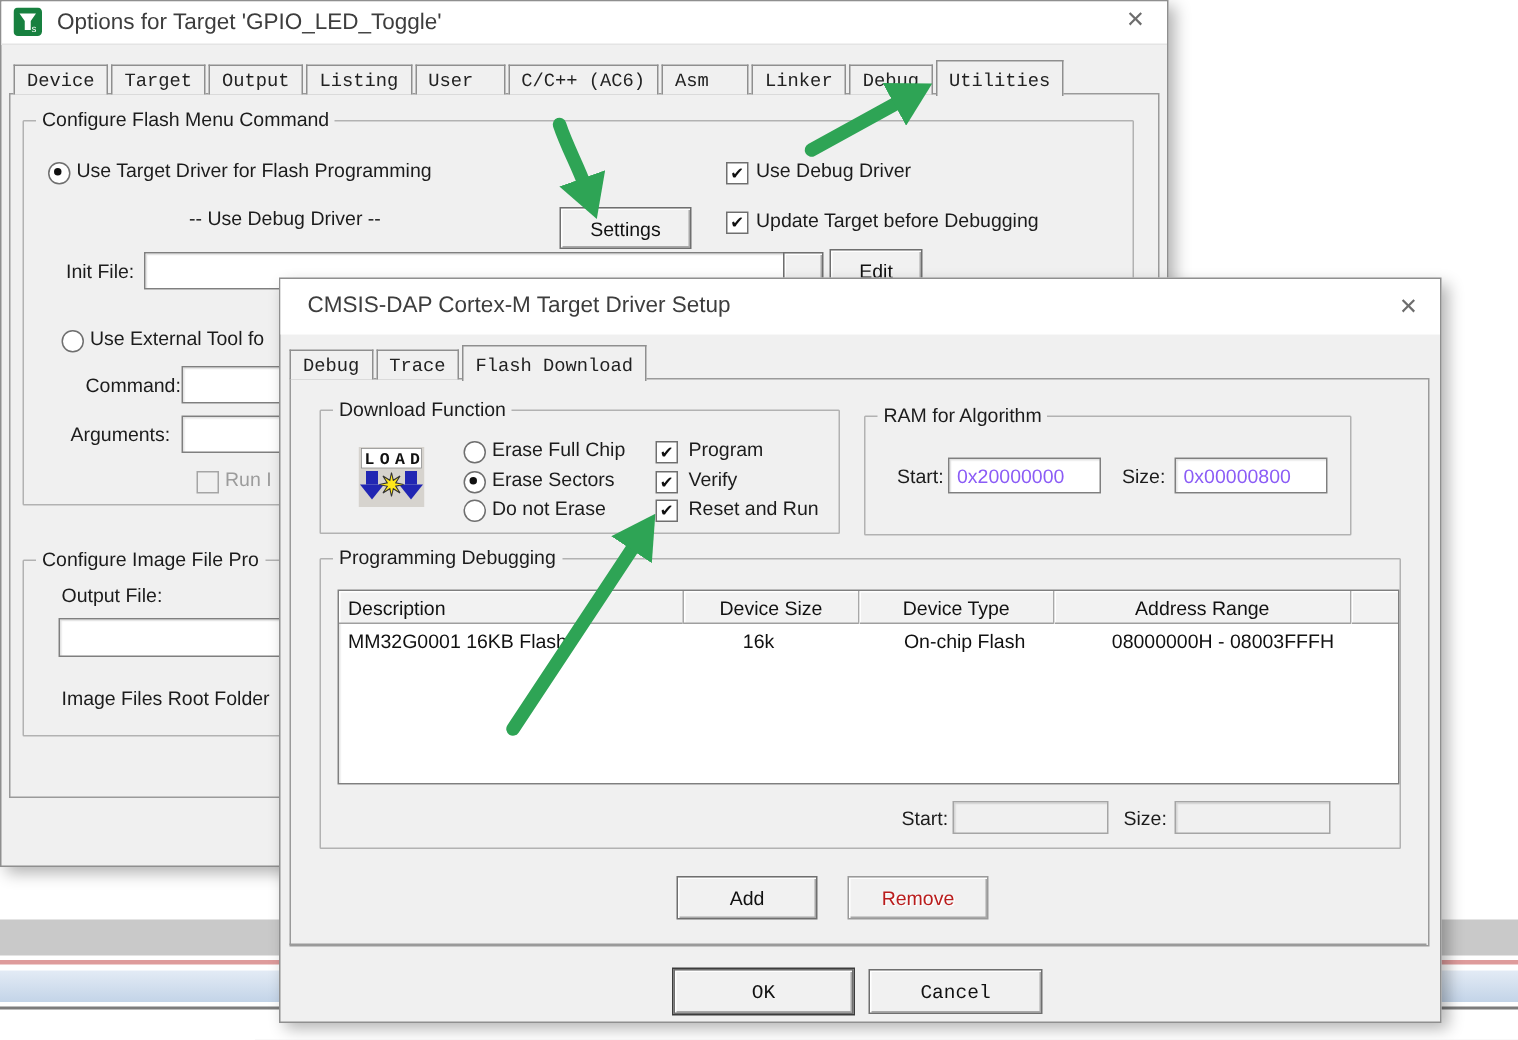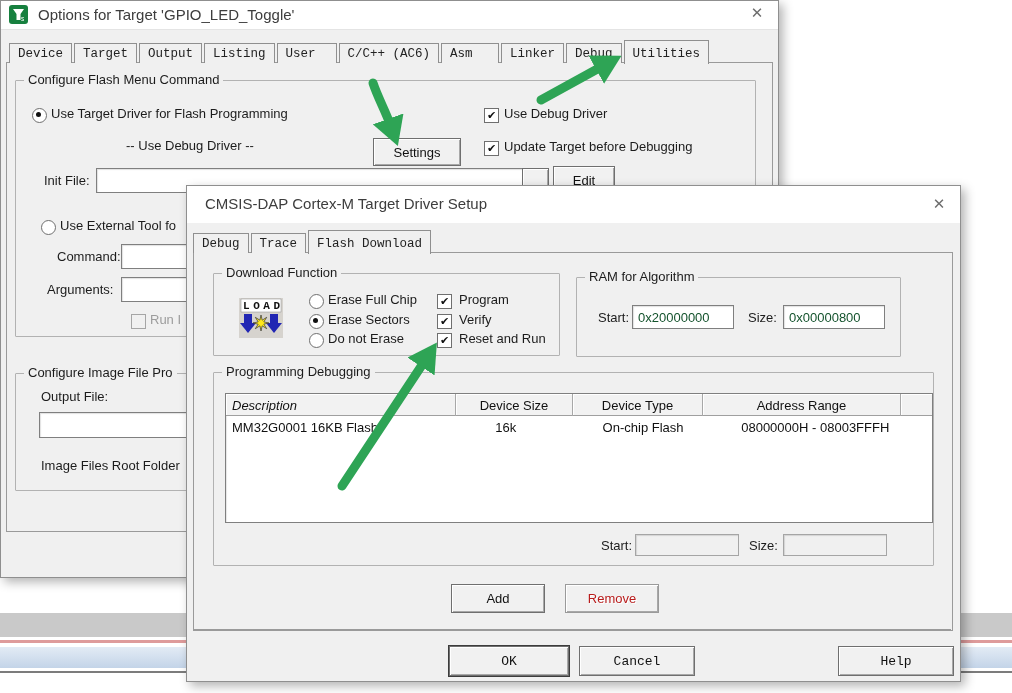--- a/index.html
+++ b/index.html
@@ -44,41 +44,41 @@
   
   .btn3d{position:absolute;display:flex;align-items:center;justify-content:center;
          background:#f1f1f1;border:1px solid #6f6f6f;
          box-shadow:inset 1px 1px 0 #ffffff, inset -1px -1px 0 #a8a8a8;
          font-size:13px;color:#111;z-index:2;cursor:default;}
   .btn3d.dis{color:#b91c1c;text-shadow:1px 1px 0 #fff;border-color:#9a9a9a;}
   .btn3d.focus{box-shadow:inset 1px 1px 0 #ffffff, inset -1px -1px 0 #a8a8a8, 0 0 0 1px #3c3c3c;}
 
   .field{position:absolute;background:#fff;border:1px solid #7f7f7f;
          box-shadow:inset 1px 1px 1px rgba(0,0,0,.12);
-         font-size:13px;color:#14532d;display:flex;align-items:center;padding:0 5px;z-index:2;}
+         font-size:13px;color:#8b5cf6;display:flex;align-items:center;padding:0 5px;z-index:2;}
   .field.dis{background:#f0f0f0;border-color:#a5a5a5;}
 
   .radio{position:absolute;width:13px;height:13px;border-radius:50%;
          background:#fff;border:1px solid #6f6f6f;z-index:2;}
   .radio.sel::after{content:"";position:absolute;left:3px;top:3px;width:5px;height:5px;
          border-radius:50%;background:#111;}
   .check{position:absolute;width:13px;height:13px;background:#fff;border:1px solid #6f6f6f;
          z-index:2;display:flex;align-items:center;justify-content:center;}
   .check .glyph{font-family:"DejaVu Sans",sans-serif;font-size:11px;line-height:1;color:#101010;
          margin-top:-1px;}
   .check.dis{background:#f0f0f0;border-color:#a5a5a5;}
 
   
   .tbl{position:absolute;background:#fff;border:1px solid #7f7f7f;
        box-shadow:inset 1px 1px 1px rgba(0,0,0,.10);z-index:2;}
   .tbl-head{display:flex;height:22px;background:#f2f2f2;}
   .th{font-size:13px;color:#111;display:flex;align-items:center;justify-content:center;
       border-right:1px solid #a8a8a8;box-shadow:inset 0 -1px 0 #9f9f9f, inset 1px 1px 0 #fff;
       background:#f2f2f2;}
-  .th.left{justify-content:flex-start;padding-left:6px;font-style:italic;}
+  .th.left{justify-content:flex-start;padding-left:6px;}
   .tbl-row{display:flex;height:23px;gap:32px;}
   .td{font-size:13px;color:#111;display:flex;align-items:center;justify-content:center;}
   .td.left{justify-content:flex-start;padding-left:6px;}
 
   .sep{position:absolute;height:1px;background:#9a9a9a;z-index:2;}
 
   svg.overlay{position:absolute;left:0;top:0;z-index:10;pointer-events:none;}
   .icon-abs{position:absolute;z-index:2;}
 </style>
 </head>
@@ -228,21 +228,20 @@
   <div class="lbl" style="left:562px;top:352px;">Size:</div>
   <div class="field dis" style="left:596px;top:348px;width:92px;height:20px;"></div>
 
   <div class="btn3d" style="left:264px;top:398px;width:92px;height:27px;">Add</div>
   <div class="btn3d dis" style="left:378px;top:398px;width:92px;height:27px;">Remove</div>
 
   <div class="sep" style="left:6px;top:443px;width:758px;"></div>
 
   <div class="btn3d focus mono" style="left:262px;top:460px;width:118px;height:28px;">OK</div>
   <div class="btn3d mono" style="left:392px;top:460px;width:114px;height:28px;">Cancel</div>
-  <div class="btn3d mono" style="left:651px;top:460px;width:114px;height:28px;">Help</div>
 </div>
 
 <svg class="overlay" width="1012" height="693">
   <defs>
     <marker id="ah" markerWidth="3.2" markerHeight="3.6" refX="0.6" refY="1.8" orient="auto">
       <path d="M0,0 L3.2,1.8 L0,3.6 Z" class="arrowhead" fill="#2EA455"></path>
     </marker>
   </defs>
   <path class="arrow" d="M 541,100 L 601,67" stroke="#2EA455" stroke-width="9" stroke-linecap="round" fill="none" marker-end="url(#ah)"></path>
   <path class="arrow" d="M 373,83 C 378,98 385,110 390,124" stroke="#2EA455" stroke-width="9" stroke-linecap="round" fill="none" marker-end="url(#ah)"></path>

